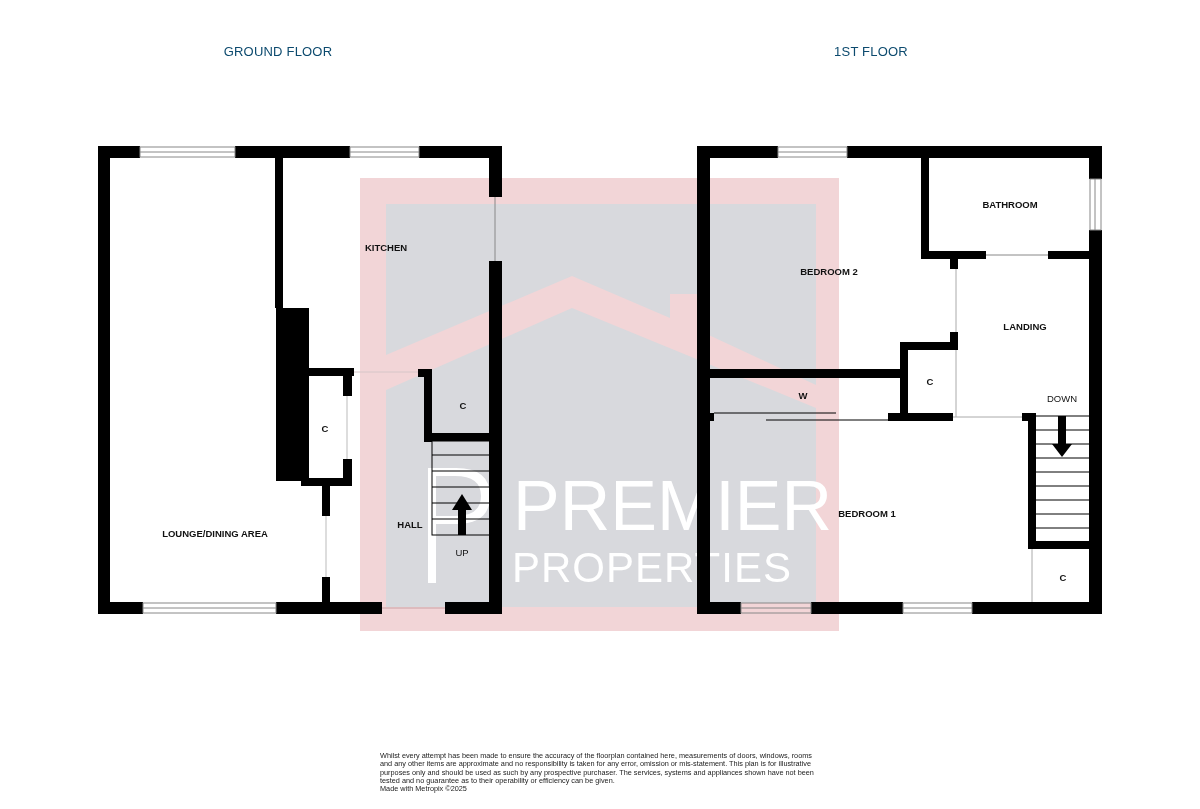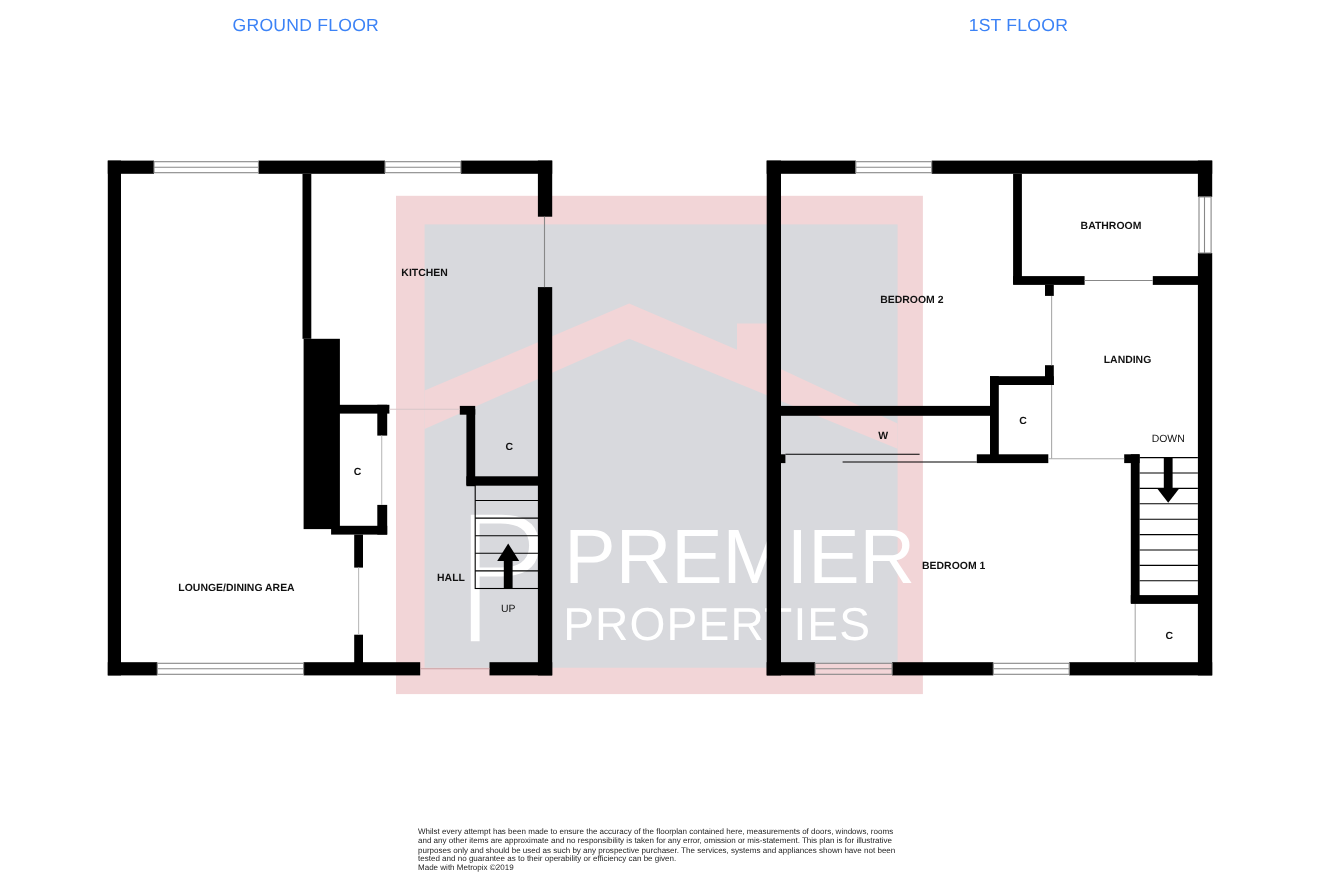--- a/index.html
+++ b/index.html
@@ -1,28 +1,28 @@
 <!DOCTYPE html>
 <html><head>
   <meta charset="utf-8">
   <style>
     html, body { margin: 0; padding: 0; background: #ffffff; }
     body { width: 1200px; height: 809px; position: relative; overflow: hidden; font-family: "Liberation Sans", sans-serif; }
-    .floor-title { position: absolute; top: 15px; font-size: 16px; color: #3b82f6; letter-spacing: 0.2px; text-align: center; width: 200px; }
+    .floor-title { position: absolute; top: 44px; font-size: 13px; color: #0c4a6e; letter-spacing: 0.2px; text-align: center; width: 200px; }
     #plan { position: absolute; left: 0; top: 0; }
     .room-label { font-family: "Liberation Sans", sans-serif; font-weight: bold; font-size: 9.5px; fill: #111; }
     .small-label { font-family: "Liberation Sans", sans-serif; font-size: 9.5px; fill: #111; }
     .wm-text { font-family: "Liberation Sans", sans-serif; fill: #ffffff; }
     .disclaimer { position: absolute; left: 380px; top: 752px; width: 440px; text-align: left; font-size: 7.3px; line-height: 8.3px; color: #222; }
   </style>
 </head>
 <body>
 
 <div class="floor-title" style="left:178px;">GROUND FLOOR</div>
-<div class="floor-title" style="left:771px;text-align:right;">1ST FLOOR</div>
+<div class="floor-title" style="left:771px;">1ST FLOOR</div>
 
 <svg id="plan" width="1200" height="809" viewBox="0 0 1200 809">
 
   <g>
     <rect x="360" y="178" width="479" height="453" fill="#f2d5d7"></rect>
     <rect x="386" y="204" width="430" height="403" fill="#d8d9dd"></rect>
 
     <polygon points="386,355 572,276 670,318 670,294 698,294 698,330 816,385 816,408 572,308 386,390" fill="#f2d5d7"></polygon>
 
     <path d="M428,583 L428,468 L456,468 Q490,468 490,496 Q490,524 456,524 L436,524 L436,583 Z M436,476 L436,516 L455,516 Q481,516 481,496 Q481,476 455,476 Z" fill="#ffffff"></path>
@@ -156,14 +156,14 @@
   <text class="room-label" x="1025" y="330" text-anchor="middle">LANDING</text>
   <text class="room-label" x="930" y="385" text-anchor="middle">C</text>
   <text class="room-label" x="803" y="399" text-anchor="middle">W</text>
   <text class="room-label" x="867" y="517" text-anchor="middle">BEDROOM 1</text>
   <text class="room-label" x="1063" y="581" text-anchor="middle">C</text>
   <text class="small-label" x="1062" y="402" text-anchor="middle">DOWN</text>
 </svg>
 
 <div class="disclaimer">
   <div>Whilst every attempt has been made to ensure the accuracy of the floorplan contained here, measurements of doors, windows, rooms and any other items are approximate and no responsibility is taken for any error, omission or mis-statement. This plan is for illustrative purposes only and should be used as such by any prospective purchaser. The services, systems and appliances shown have not been tested and no guarantee as to their operability or efficiency can be given.</div>
-  <div>Made with Metropix ©2019</div>
+  <div>Made with Metropix ©2025</div>
 </div>
 
 </body></html>

